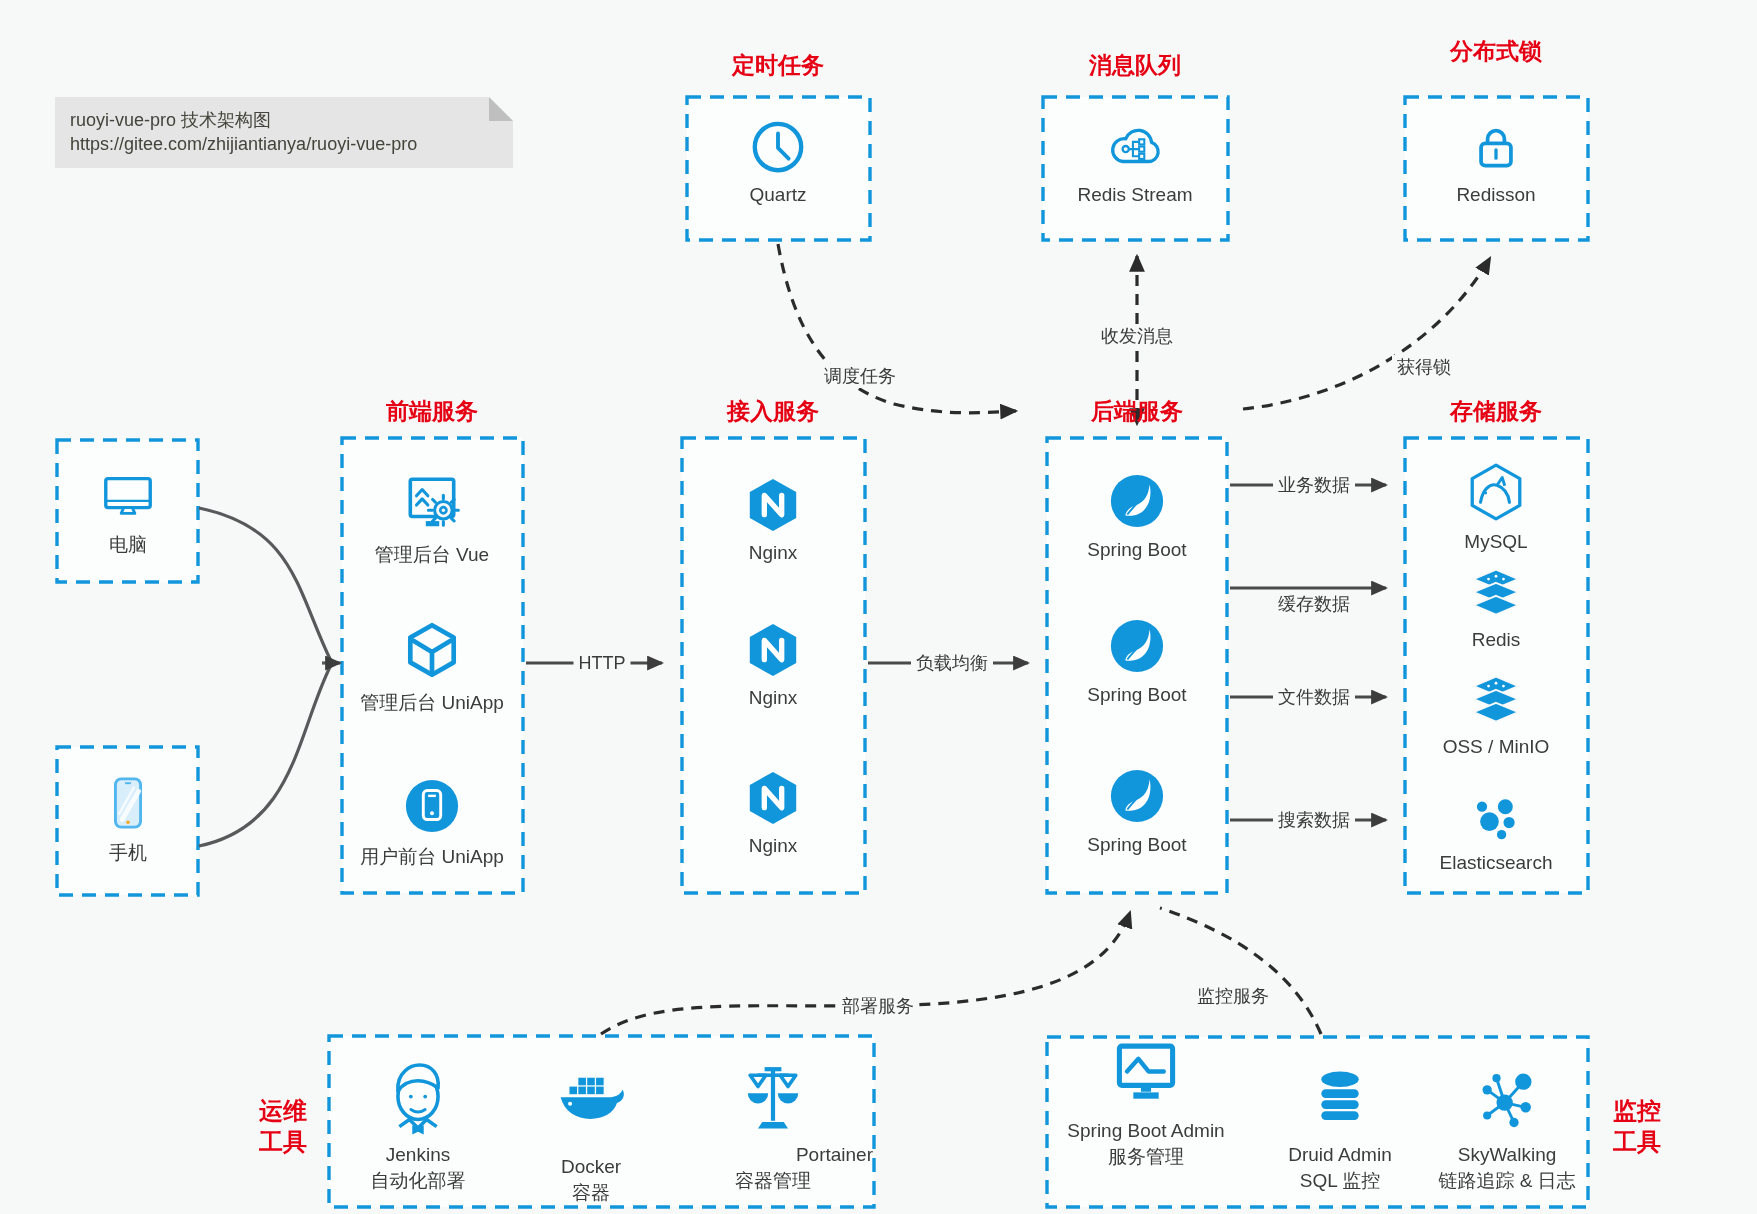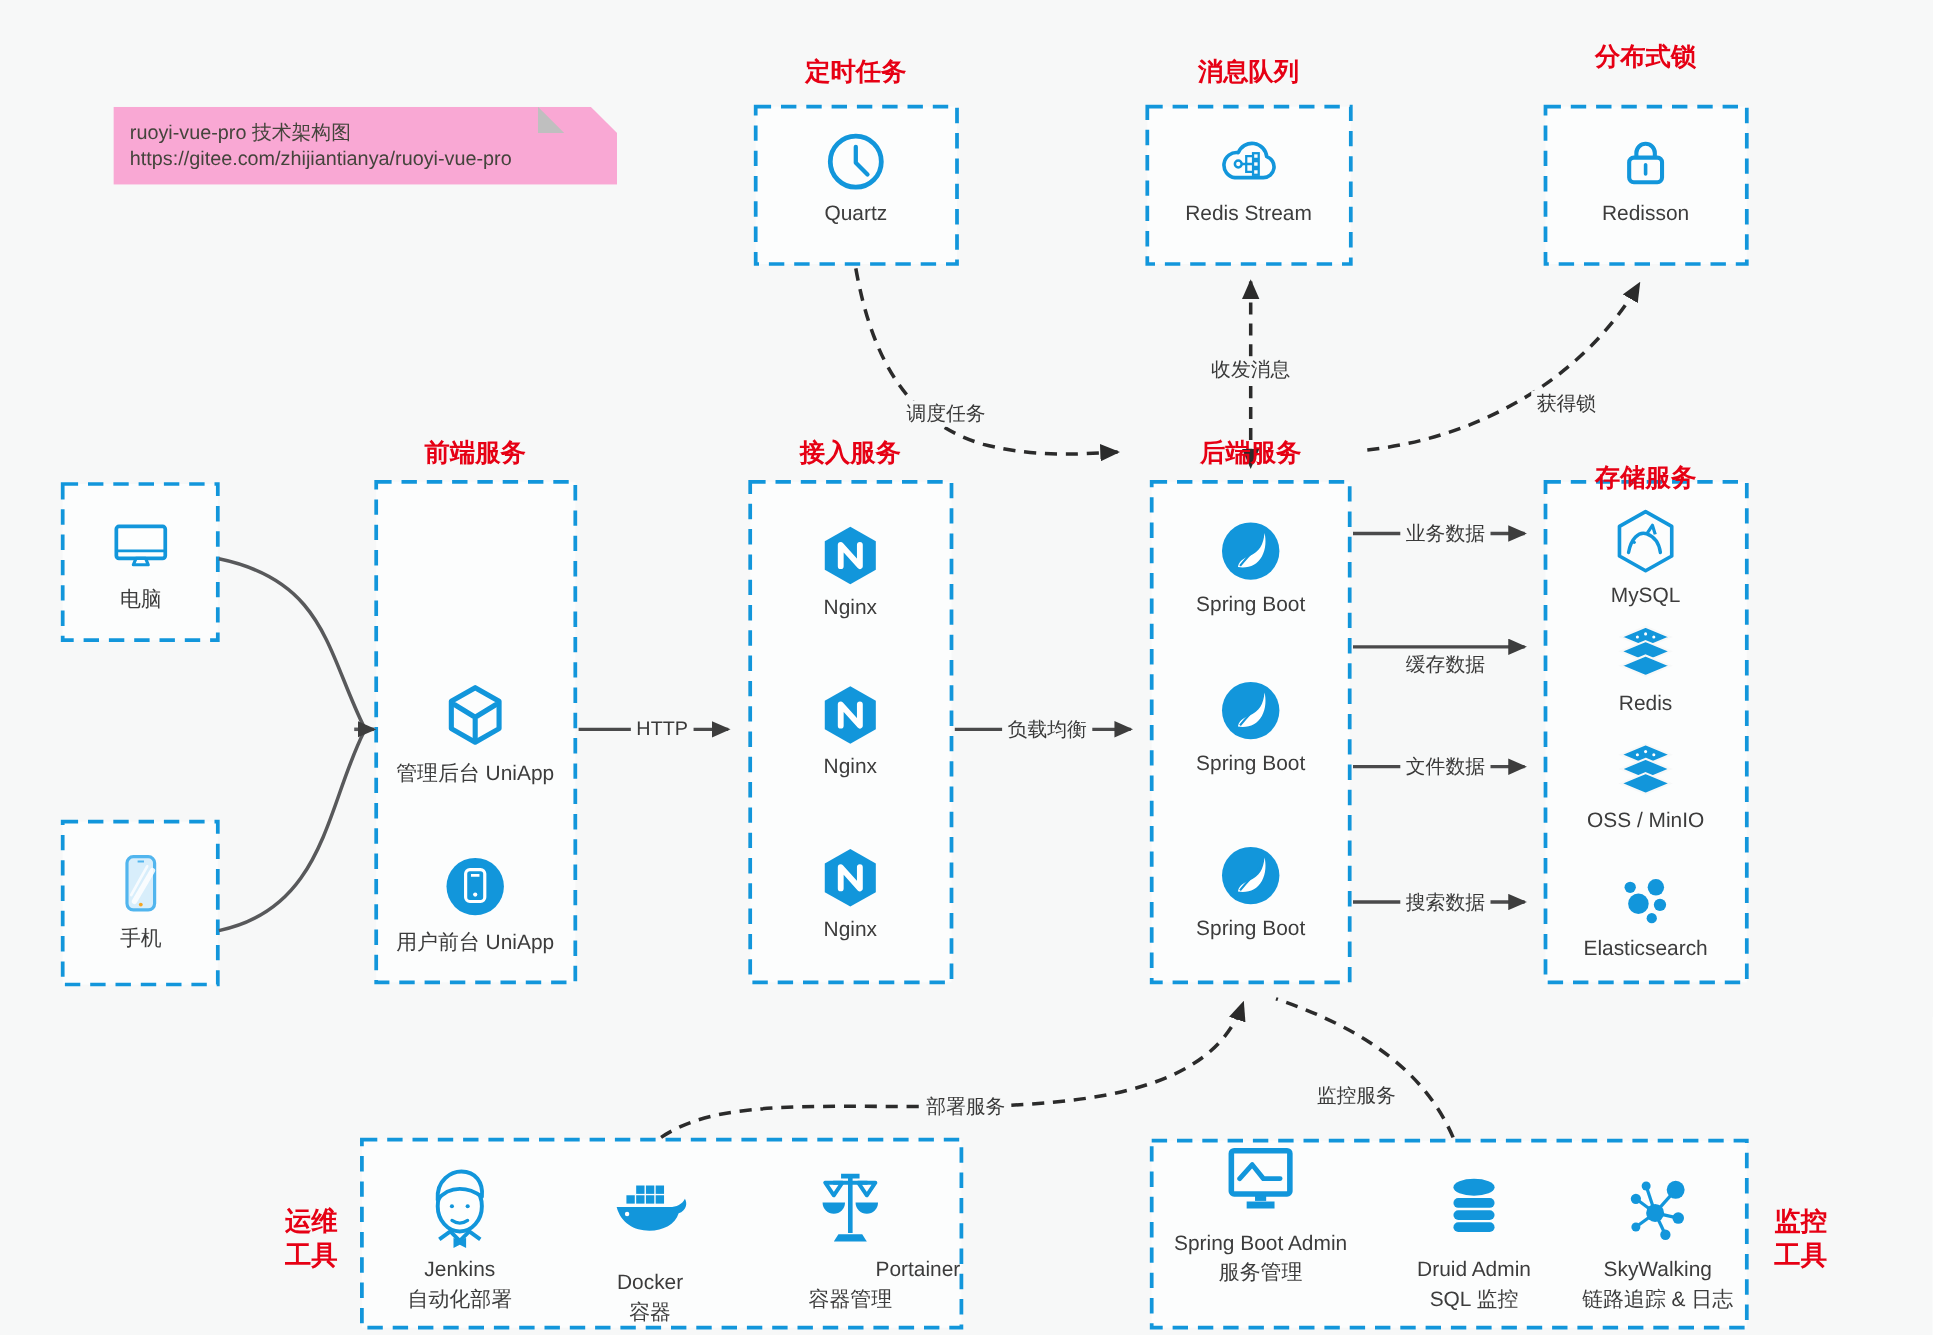--- a/index.html
+++ b/index.html
@@ -6,23 +6,23 @@
   body{font-family:"Liberation Sans","DejaVu Sans",sans-serif;background:#ffffff;}
   #canvas{position:relative;width:1757px;height:1214px;background:#F7F8F8;overflow:hidden;}
   svg.underlay{position:absolute;left:0;top:0;z-index:1;}
   .t-red{position:absolute;z-index:4;color:#E60014;font-weight:bold;font-size:23px;text-align:center;white-space:nowrap;transform:translateX(-50%);}
   .t-red.two{transform:none;line-height:31px;font-size:24px;}
   .node{position:absolute;z-index:5;text-align:center;}
   .node .icw{display:flex;align-items:center;justify-content:center;}
   .nlabel{margin-top:6px;font-size:19px;color:#3C3C3C;white-space:nowrap;}
   .sublabel{margin-top:2px;font-size:19px;color:#3C3C3C;white-space:nowrap;}
   .elabel{position:absolute;z-index:6;transform:translate(-50%,-50%);background:#F7F8F8;padding:0 5px;font-size:18px;color:#3A3A3A;white-space:nowrap;}
-  #note{position:absolute;left:55px;top:97px;width:458px;height:71px;z-index:4;background:#f9a8d4;
+  #note{position:absolute;left:55px;top:97px;width:458px;height:71px;z-index:4;background:#e5e5e5;
         clip-path:polygon(0 0,calc(100% - 24px) 0,100% 24px,100% 100%,0 100%);
-        font-size:18px;color:#44443C;line-height:24px;padding:11px 12px 0 15px;box-sizing:border-box;margin-left:48px;}
+        font-size:18px;color:#44443C;line-height:24px;padding:11px 12px 0 15px;box-sizing:border-box;}
   #note-fold{position:absolute;left:489px;top:97px;width:24px;height:24px;z-index:5;background:#BFBFBF;
         clip-path:polygon(0 0,100% 100%,0 100%);}
 </style>
 </head>
 <body>
 
 <svg width="0" height="0" style="position:absolute">
   <defs>
     <g id="i-clock">
       <circle cx="30" cy="30" r="24" fill="none" stroke="#1296DB" stroke-width="4.5"></circle>
@@ -219,21 +219,21 @@
     <div>https://gitee.com/zhijiantianya/ruoyi-vue-pro</div>
   </div>
   <div id="note-fold"></div>
 
   <div class="t-red" style="left:778px;top:50px;">定时任务</div>
   <div class="t-red" style="left:1135px;top:50px;">消息队列</div>
   <div class="t-red" style="left:1496px;top:36px;">分布式锁</div>
   <div class="t-red" style="left:432px;top:396px;">前端服务</div>
   <div class="t-red" style="left:773px;top:396px;">接入服务</div>
   <div class="t-red" style="left:1137px;top:396px;">后端服务</div>
-  <div class="t-red" style="left:1496px;top:419px;">存储服务</div>
+  <div class="t-red" style="left:1496px;top:396px;">存储服务</div>
   <div class="t-red two" style="left:247px;top:1095px;width:72px;text-align:center;">
     <div>运维</div>
     <div>工具</div>
   </div>
   <div class="t-red two" style="left:1601px;top:1095px;width:72px;text-align:center;">
     <div>监控</div>
     <div>工具</div>
   </div>
 
   <div class="node" style="left:690px;top:116px;width:176px;">
@@ -271,20 +271,28 @@
   </div>
   <div class="node" style="left:40px;top:772px;width:176px;">
     <div class="icw" style="height:62px;">
         <svg width="58" height="58" viewBox="0 0 60 60">
           <use href="#i-phone"></use>
         </svg>
       </div>
     <div class="nlabel">手机</div>
   </div>
 
+  <div class="node" style="left:344px;top:470px;width:176px;">
+    <div class="icw" style="height:66px;">
+        <svg width="62" height="62" viewBox="0 0 60 60">
+          <use href="#i-admin-vue"></use>
+        </svg>
+      </div>
+    <div class="nlabel">管理后台 Vue</div>
+  </div>
   <div class="node" style="left:344px;top:618px;width:176px;">
     <div class="icw" style="height:66px;">
         <svg width="62" height="62" viewBox="0 0 60 60">
           <use href="#i-cube"></use>
         </svg>
       </div>
     <div class="nlabel">管理后台 UniApp</div>
   </div>
   <div class="node" style="left:344px;top:774px;width:176px;">
     <div class="icw" style="height:64px;">

